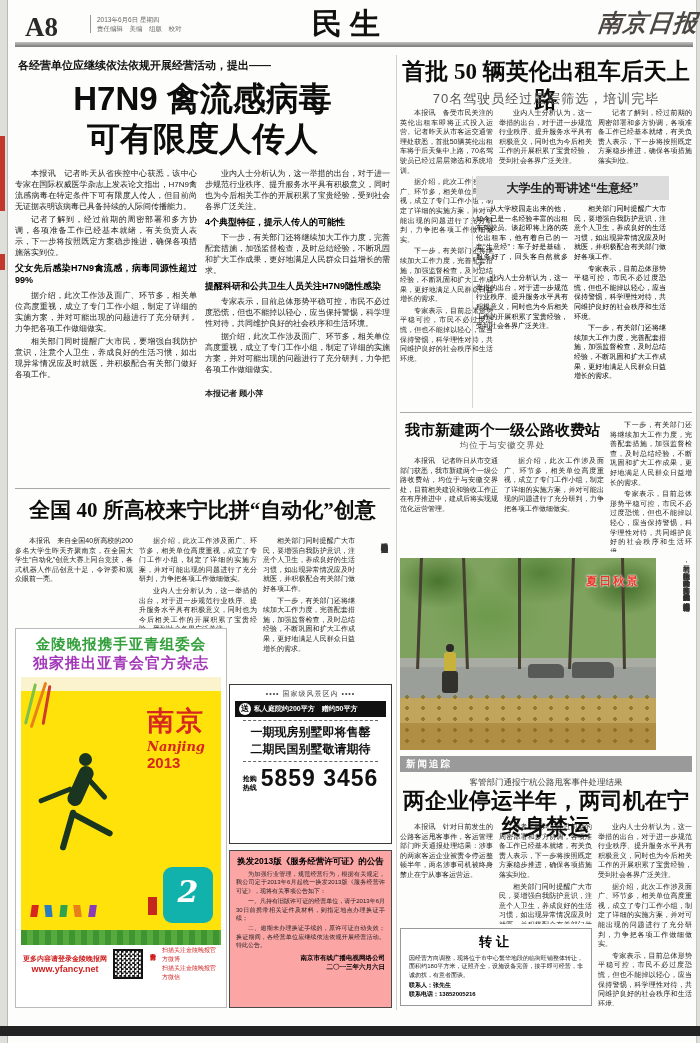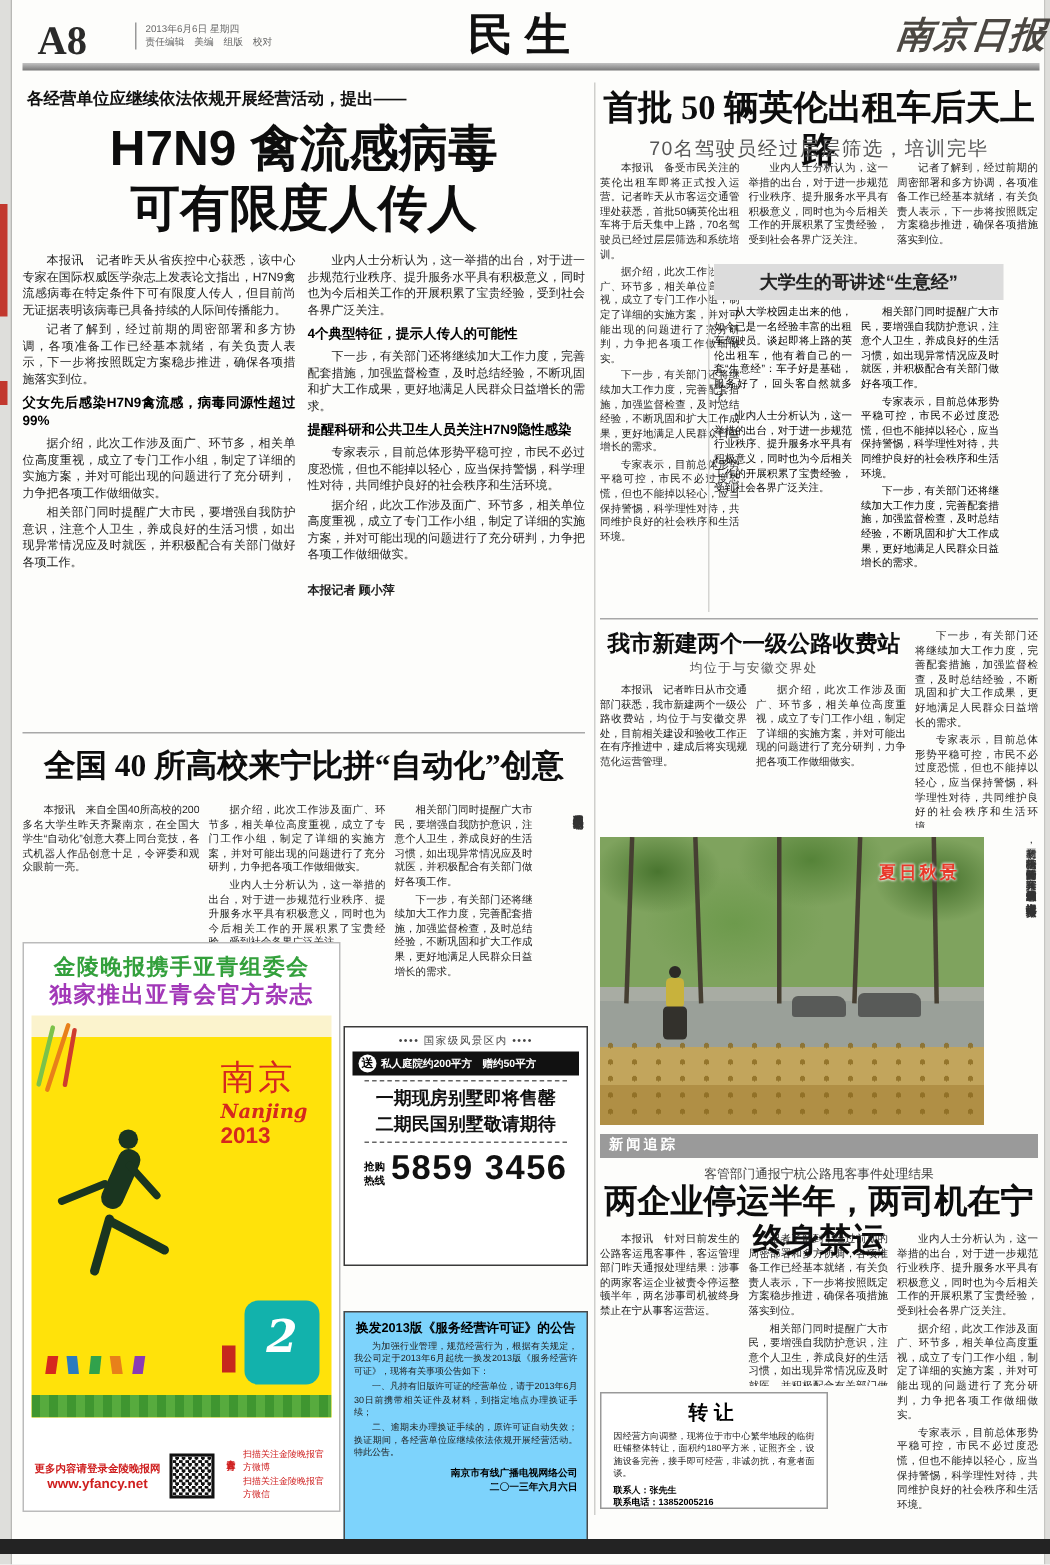--- a/index.html
+++ b/index.html
@@ -28,21 +28,21 @@
   .kicker{font-weight:700;font-size:11px;color:#111;}
   .h-hei{font-family:"Liberation Sans",sans-serif;font-weight:900;color:#0d0d0d;text-align:center;}
   .h-song{font-family:"Liberation Serif",serif;font-weight:700;color:#0d0d0d;text-align:center;}
   .subhead{font-size:13px;color:#555;text-align:center;letter-spacing:1px;}
   .vtext{writing-mode:vertical-rl;font-size:7px;line-height:11px;color:#333;}
   
   .bizbar{background:#dcdcdc;text-align:center;font-weight:700;font-size:12px;color:#222;line-height:24px;}
   .tagbar{background:#9a9a9a;color:#fff;font-weight:700;font-size:9.5px;line-height:16px;padding-left:6px;letter-spacing:2px;}
   .adbox{border:1px solid #3a3a3a;background:#fff;text-align:center;box-sizing:border-box;padding:4px 5px;}
   .dashed{border-top:1px dashed #666;margin:3px 8px;}
-  .noticebox{border:1px solid #4a4a4a;background:#7dd3fc;box-sizing:border-box;padding:5px 6px;margin-top:24px;}
+  .noticebox{border:1px solid #4a4a4a;background:#fca5a5;box-sizing:border-box;padding:5px 6px;}
   .transferbox{border:1px solid #999;background:#fff;box-sizing:border-box;padding:4px 8px;}
   
   .magad{border:1px solid #bbb;background:#fff;box-sizing:border-box;padding:6px 5px 4px 5px;}
   .mag1{color:#33a03c;font-weight:900;font-size:14.5px;text-align:center;letter-spacing:1px;}
   .mag2{color:#a238b8;font-weight:900;font-size:15px;text-align:center;letter-spacing:1px;}
   .poster{position:relative;margin-top:4px;height:268px;background:linear-gradient(180deg,#fbf3cd 0 14px,#ffe20a 14px);overflow:hidden;}
   .grass{position:absolute;left:0;right:0;bottom:0;height:15px;
          background:repeating-linear-gradient(90deg,#3f9630 0 6px,#57ab3e 6px 12px);}
   .limb{position:absolute;background:#1a3520;border-radius:4px;}
   .qr{width:26px;height:26px;border:2px solid #111;
@@ -122,21 +122,21 @@
 <div class="abs magad" style="left:15px;top:628px;width:212px;height:380px;">
   <div class="mag1">金陵晚报携手亚青组委会</div>
   <div class="mag2">独家推出亚青会官方杂志</div>
   <div class="poster">
 
     <div class="limb" style="left:8px;top:6px;width:3px;height:42px;background:#7cc24a;transform:rotate(14deg);"></div>
     <div class="limb" style="left:16px;top:4px;width:3px;height:48px;background:#e8801a;transform:rotate(18deg);"></div>
     <div class="limb" style="left:24px;top:8px;width:3px;height:40px;background:#cf3c2e;transform:rotate(10deg);"></div>
 
     <div class="abs" style="right:16px;top:26px;text-align:left;color:#d6281e;">
-      <div style="font-size:23px;font-weight:400;letter-spacing:2px;">南京</div>
+      <div style="font-size:27px;font-weight:700;letter-spacing:2px;">南京</div>
       <div style="font:italic 700 13px 'DejaVu Serif',serif;">Nanjing</div>
       <div style="font-size:15px;font-weight:700;">2013</div>
     </div>
 
     <div class="abs" style="left:14px;top:70px;width:120px;height:160px;">
       <div class="limb" style="left:44px;top:6px;width:13px;height:13px;border-radius:50%;"></div>
       <div class="limb" style="left:38px;top:18px;width:15px;height:42px;transform:rotate(24deg);border-radius:7px;"></div>
       <div class="limb" style="left:18px;top:30px;width:5px;height:36px;transform:rotate(68deg);"></div>
       <div class="limb" style="left:58px;top:24px;width:5px;height:32px;transform:rotate(-42deg);"></div>
       <div class="limb" style="left:54px;top:54px;width:6px;height:46px;transform:rotate(-62deg);"></div>
@@ -151,21 +151,21 @@
       <span style="display:inline-block;width:7px;height:12px;background:#8a3bb5;transform:skewX(-8deg);"></span>
     </div>
 
     <div class="abs" style="right:64px;bottom:30px;width:9px;height:18px;background:#c6271d;"></div>
     <div class="abs" style="right:8px;bottom:22px;width:50px;height:56px;background:#12b2ac;border-radius:9px;text-align:center;">
       <span style="font:italic 900 30px/50px 'DejaVu Serif',serif;color:#fff;">2</span>
     </div>
     <div class="grass"></div>
   </div>
 
-  <div style="display:flex;align-items:center;gap:4px;padding-top:21px;">
+  <div style="display:flex;align-items:center;gap:4px;padding-top:1px;">
     <div style="width:88px;text-align:center;">
       <div style="color:#cf1f1f;font-weight:900;font-size:7px;">更多内容请登录金陵晚报网</div>
       <div style="color:#cf1f1f;font-weight:900;font-size:9px;">www.yfancy.net</div>
     </div>
     <div class="qr"></div>
     <div class="vtext" style="height:30px;font-size:6px;color:#cf1f1f;">亚青会官方杂志</div>
     <div style="flex:1;">
       <div style="color:#cf1f1f;font-size:6px;line-height:9px;">扫描关注金陵晚报官方微博</div>
       <div style="color:#cf1f1f;font-size:6px;line-height:9px;">扫描关注金陵晚报官方微信</div>
     </div>
@@ -277,20 +277,20 @@
 <div class="col t7" style="left:499px;top:822px;width:93px;height:102px;">
   <p class="p">记者了解到，经过前期的周密部署和多方协调，各项准备工作已经基本就绪，有关负责人表示，下一步将按照既定方案稳步推进，确保各项措施落实到位。</p>
   <p class="p">相关部门同时提醒广大市民，要增强自我防护意识，注意个人卫生，养成良好的生活习惯，如出现异常情况应及时就医，并积极配合有关部门做好各项工作。</p>
 </div>
 <div class="col t7" style="left:598px;top:822px;width:94px;height:184px;">
   <p class="p">业内人士分析认为，这一举措的出台，对于进一步规范行业秩序、提升服务水平具有积极意义，同时也为今后相关工作的开展积累了宝贵经验，受到社会各界广泛关注。</p>
   <p class="p">据介绍，此次工作涉及面广、环节多，相关单位高度重视，成立了专门工作小组，制定了详细的实施方案，并对可能出现的问题进行了充分研判，力争把各项工作做细做实。</p>
   <p class="p">专家表示，目前总体形势平稳可控，市民不必过度恐慌，但也不能掉以轻心，应当保持警惕，科学理性对待，共同维护良好的社会秩序和生活环境。</p>
 </div>
 
-<div class="abs transferbox" style="left:400px;top:928px;width:152px;height:78px;">
+<div class="abs transferbox" style="left:400px;top:928px;width:192px;height:78px;">
   <div style="text-align:center;font-weight:700;font-size:13px;letter-spacing:4px;margin-bottom:3px;">转让</div>
   <div class="t6" style="text-align:justify;color:#222;">因经营方向调整，现将位于市中心繁华地段的临街旺铺整体转让，面积约180平方米，证照齐全，设施设备完善，接手即可经营，非诚勿扰，有意者面谈。</div>
   <div class="t6" style="font-weight:700;margin-top:2px;">联系人：张先生</div>
   <div class="t6" style="font-weight:700;">联系电话：13852005216</div>
 </div>
 
 <div class="abs" style="left:0;top:1026px;width:700px;height:10px;background:#232323;"></div>
 
 </body></html>

